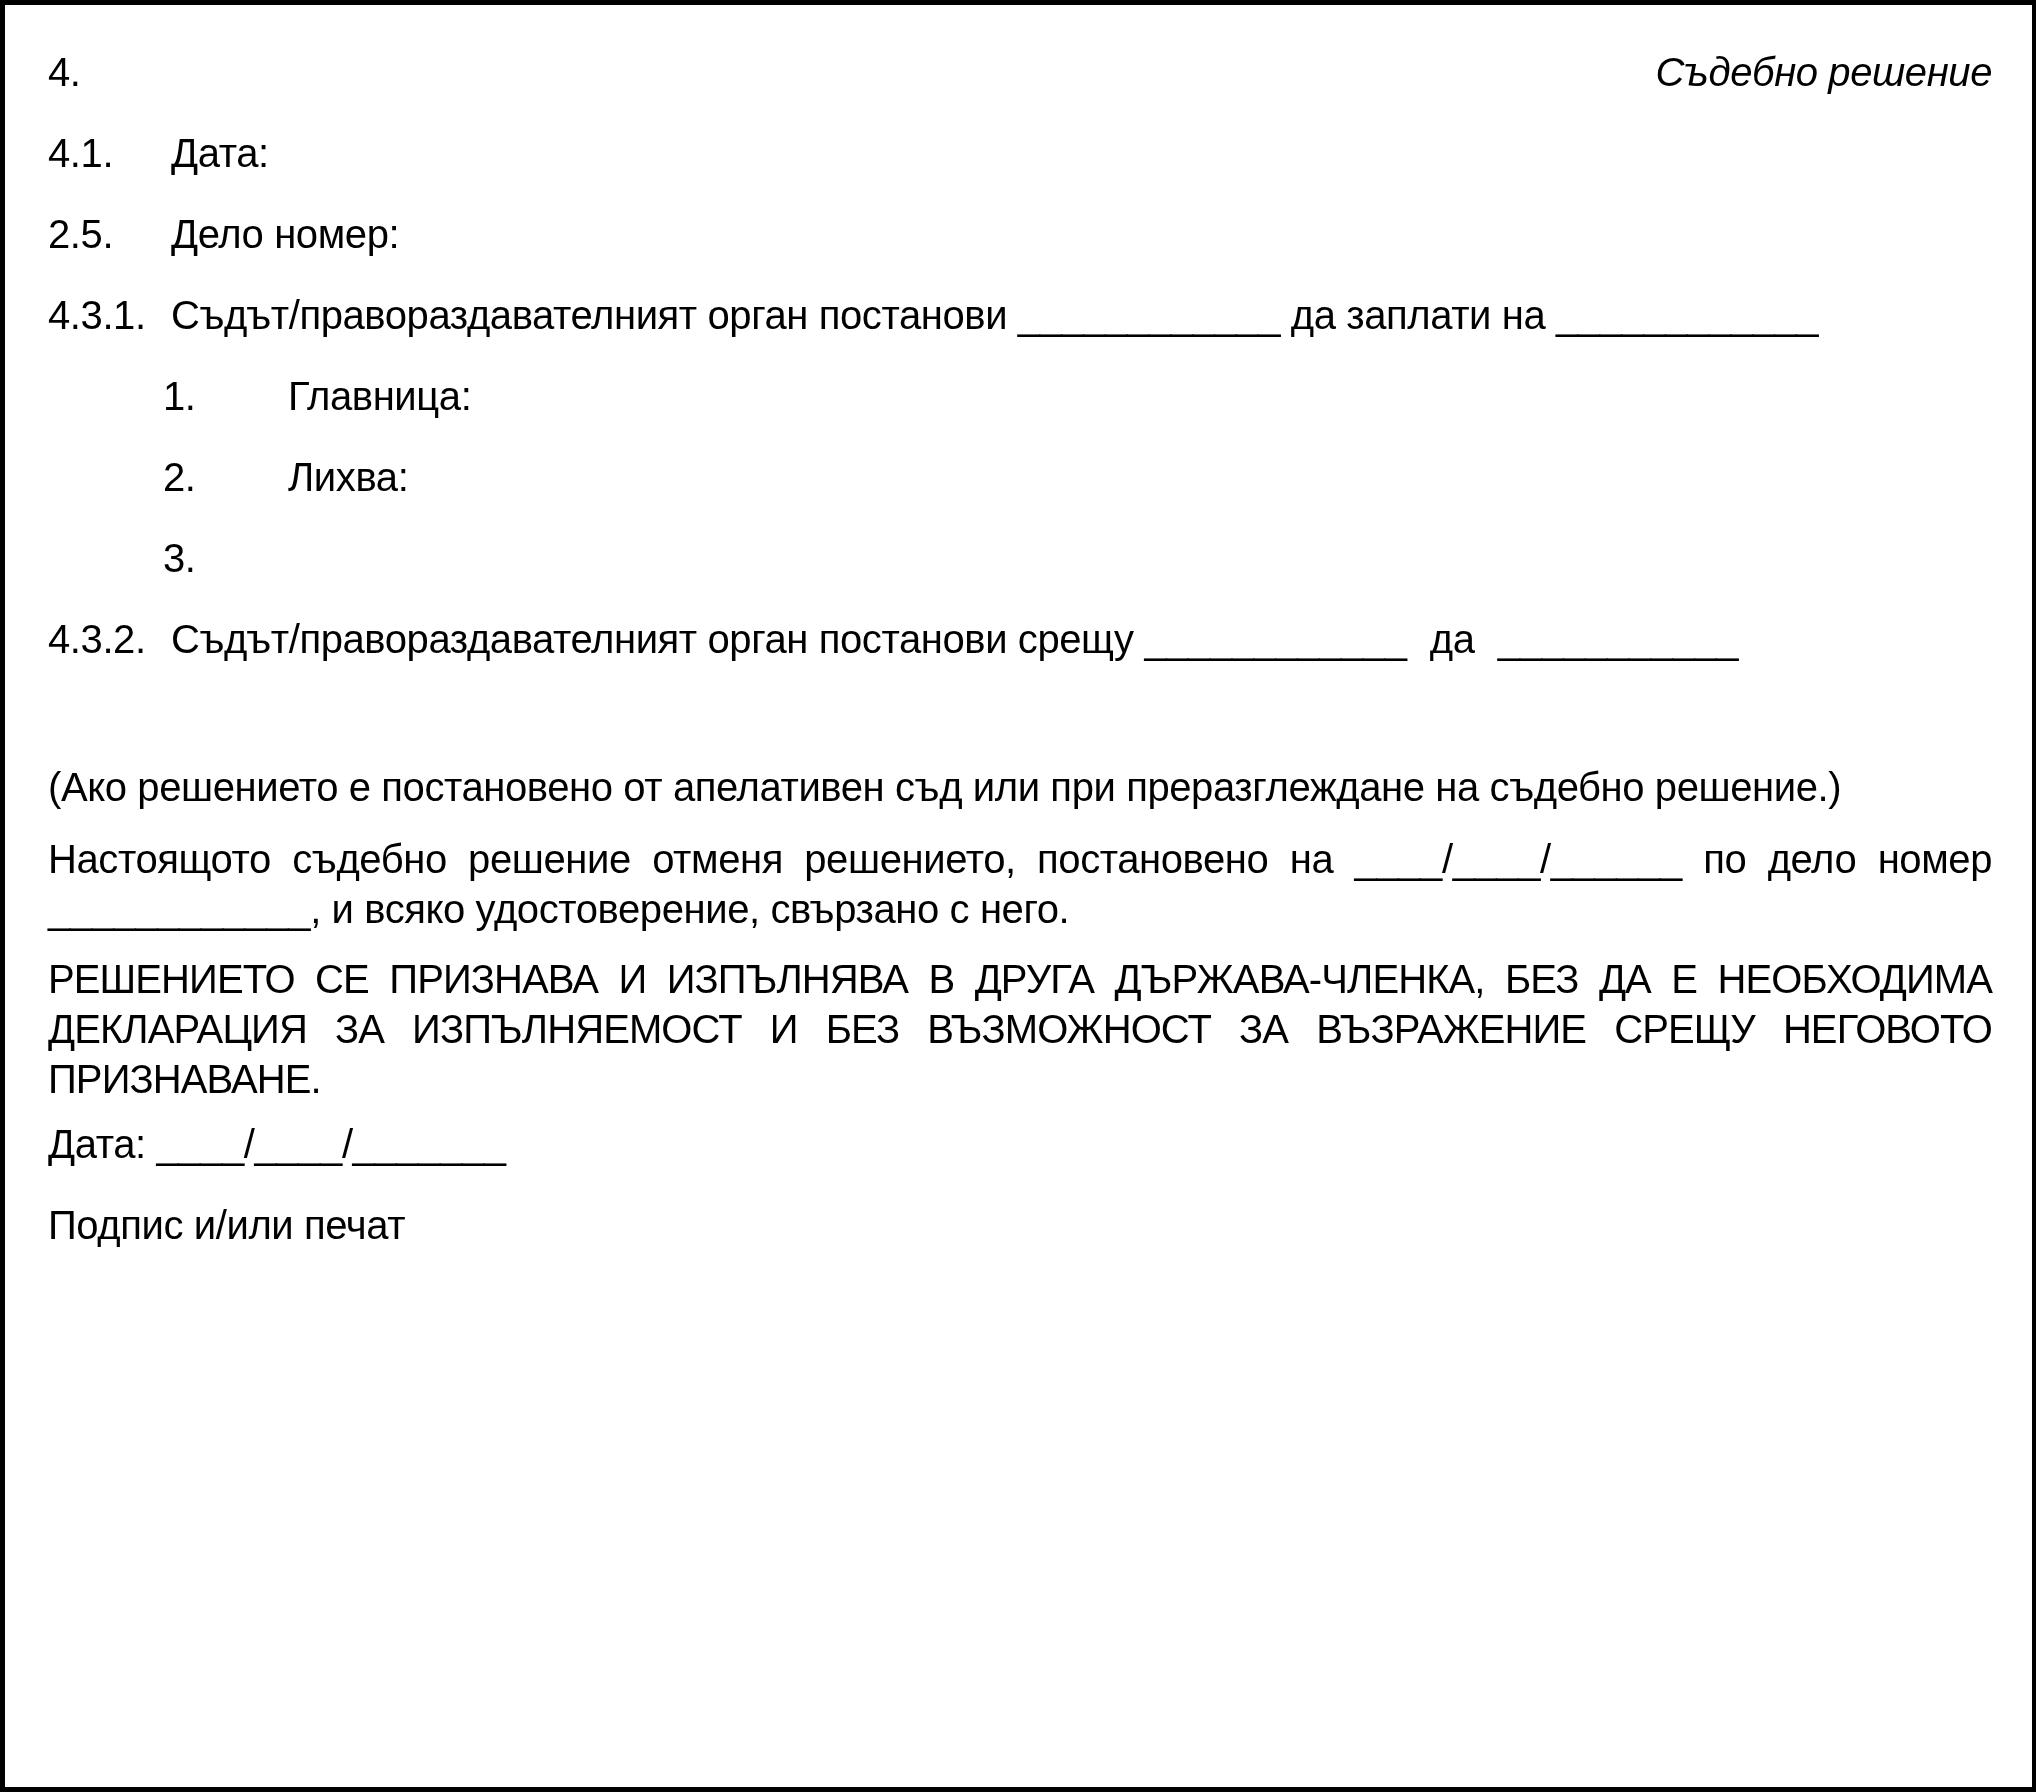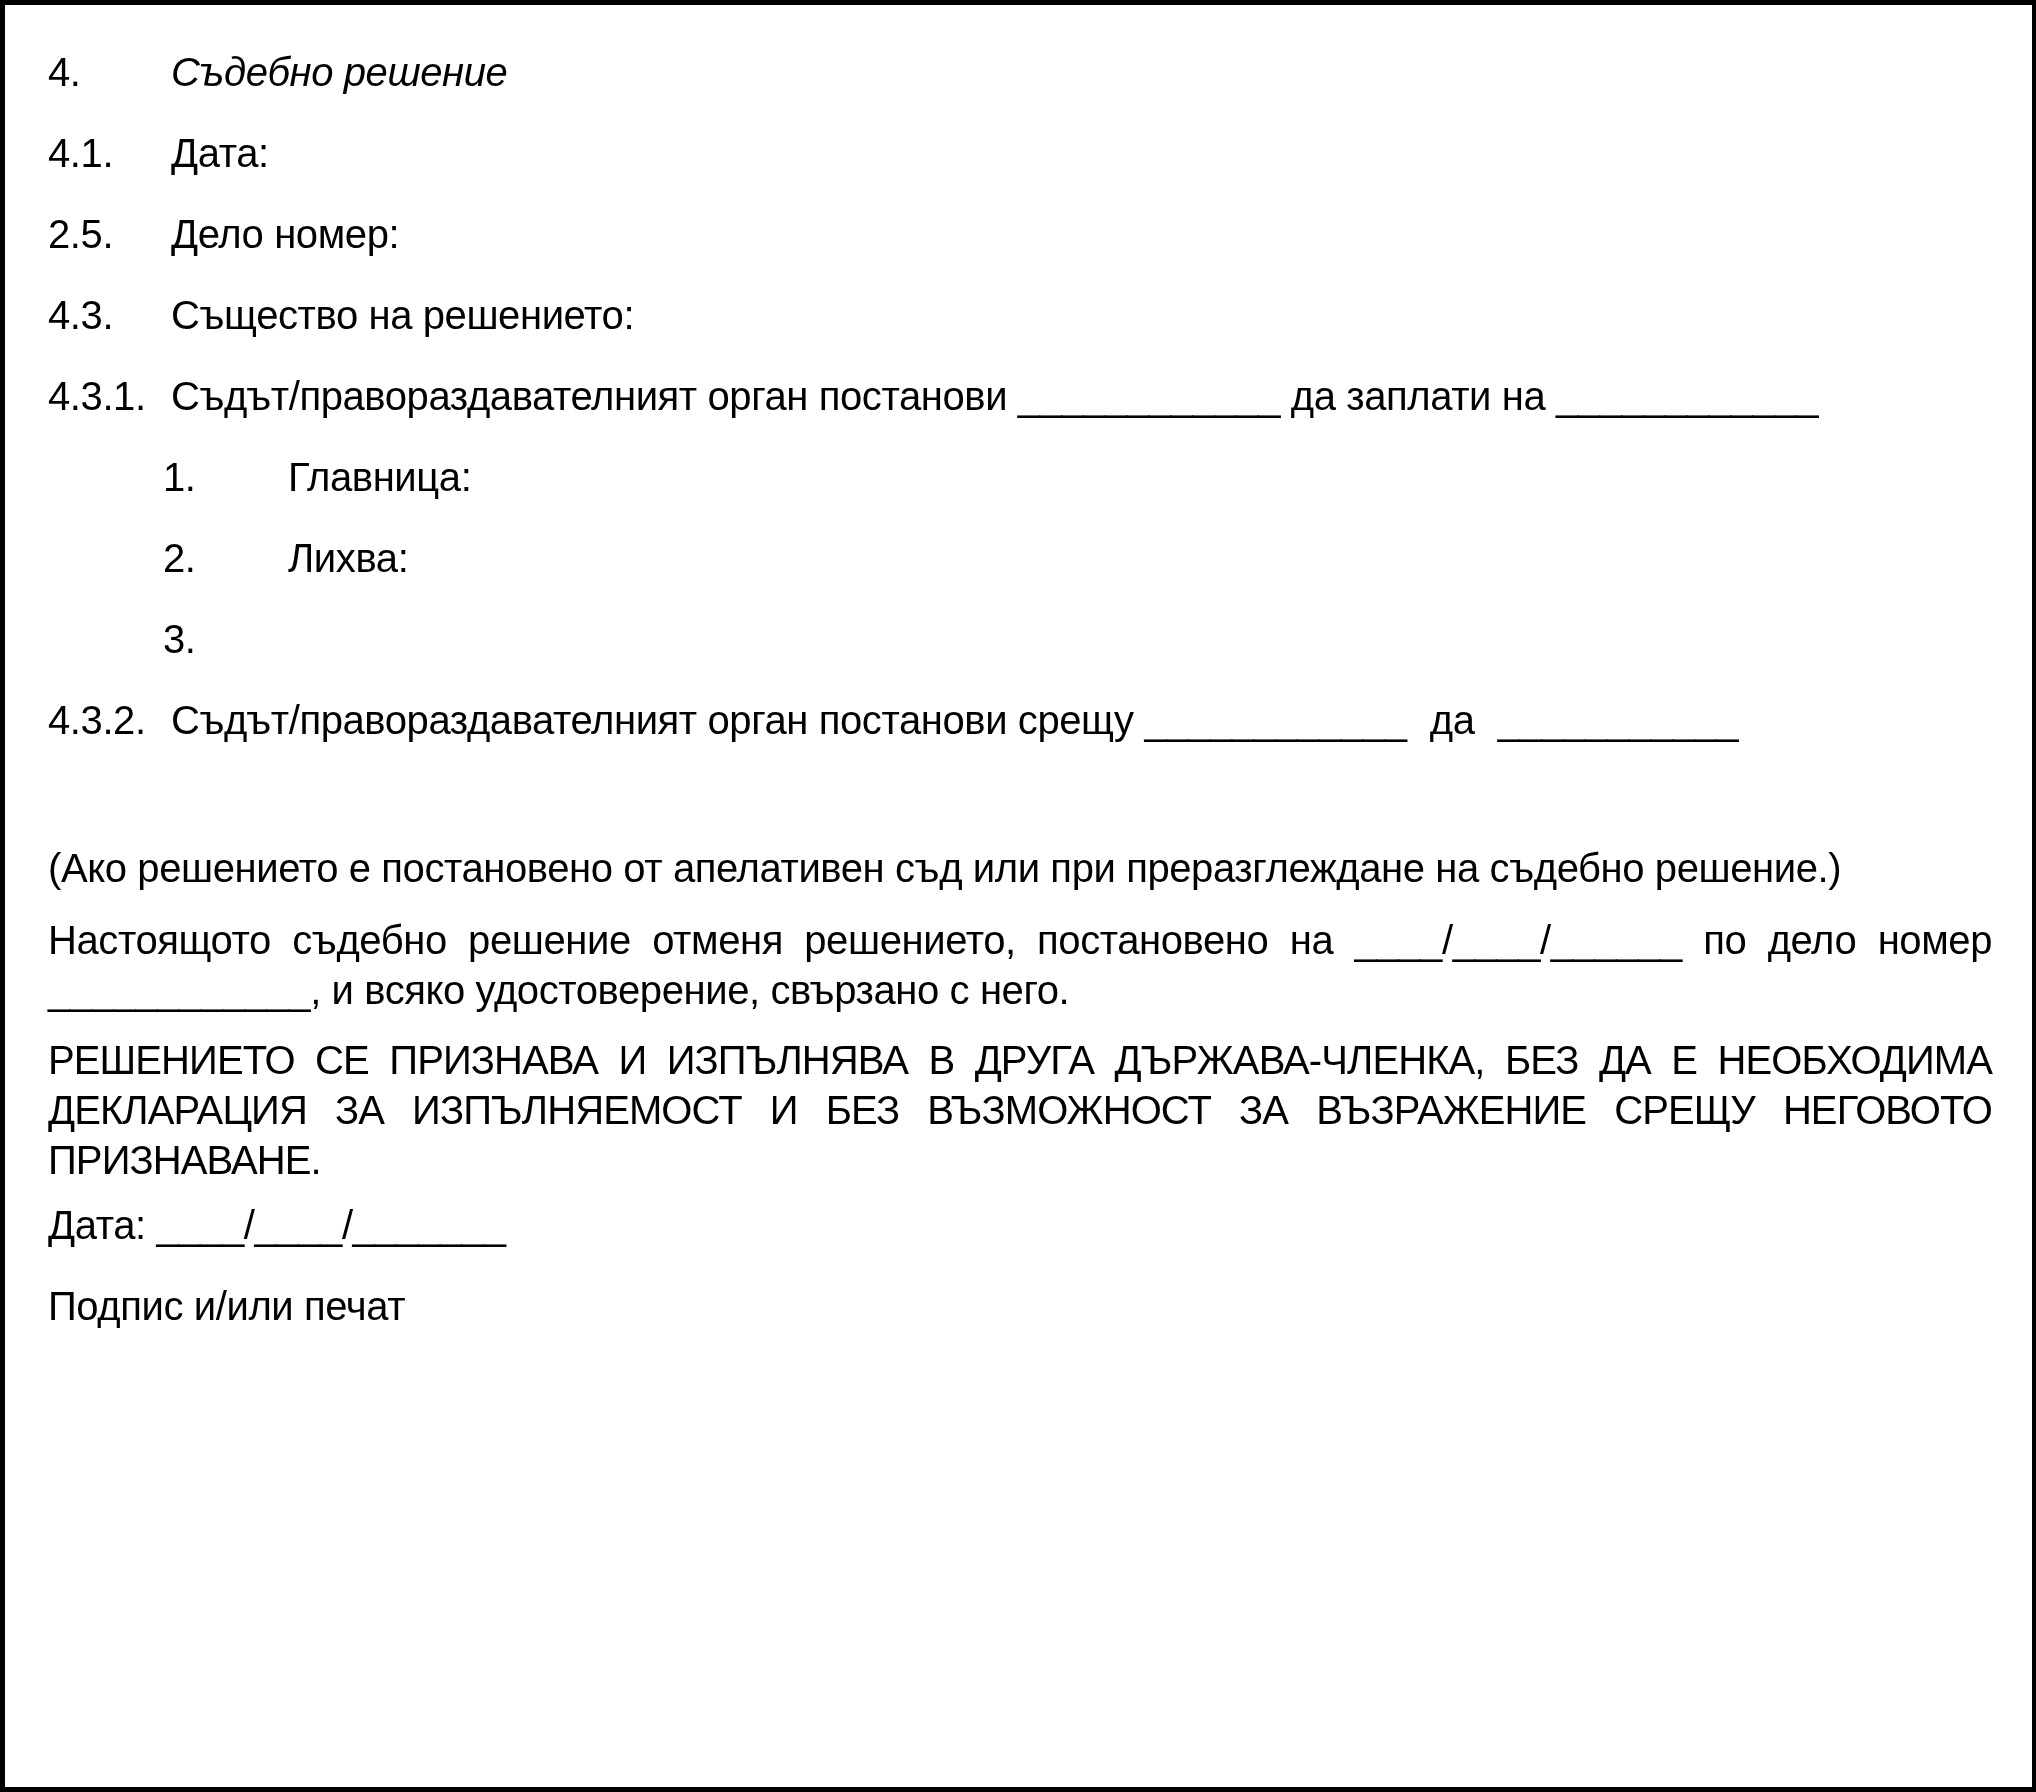--- a/index.html
+++ b/index.html
@@ -15,21 +15,21 @@
     font-size: 40px;
     color: #000000;
     letter-spacing: -0.4px;
     overflow: hidden;
   }
   .row { display: flex; line-height: 81px; white-space: normal; }
   .num { flex: 0 0 123px; }
   .row.sub { padding-left: 115px; }
   .row.sub .num { flex: 0 0 125px; }
   .cline { flex: 1 1 auto; min-width: 0; }
-  .heading .label { font-style: italic; }
+  .heading .label { font-style: italic; text-align: right; }
   .note { margin-top: 67px; line-height: 81px; }
   .para1 { margin-top: 6px; line-height: 50px; }
   .para1 .just { text-align: justify; text-align-last: justify; }
   .para2 { margin-top: 20px; line-height: 50px; letter-spacing: -0.9px; }
   .para2 .just { text-align: justify; text-align-last: justify; }
   .made-in { margin-top: 99px; }
   .gapmid { margin: 0 12.5px; }
   .blank { white-space: nowrap; }
 </style>
 </head>
@@ -45,24 +45,20 @@
   <div class="row">
     <span class="num">4.1.</span>
     <span class="cline">Дата:</span>
   </div>
 
   <div class="row">
     <span class="num">2.5.</span>
     <span class="cline">Дело номер:</span>
   </div>
 
-  <div class="row">
-    <span class="num">4.3.</span>
-    <span class="cline">Същество на решението:</span>
-  </div>
 
   <div class="row">
     <span class="num">4.3.1.</span>
     <span class="cline">
       <span>Съдът/правораздавателният орган постанови</span>
       <span class="blank">____________</span>
       <span>да заплати на</span>
       <span class="blank">____________</span>
     </span>
   </div>

